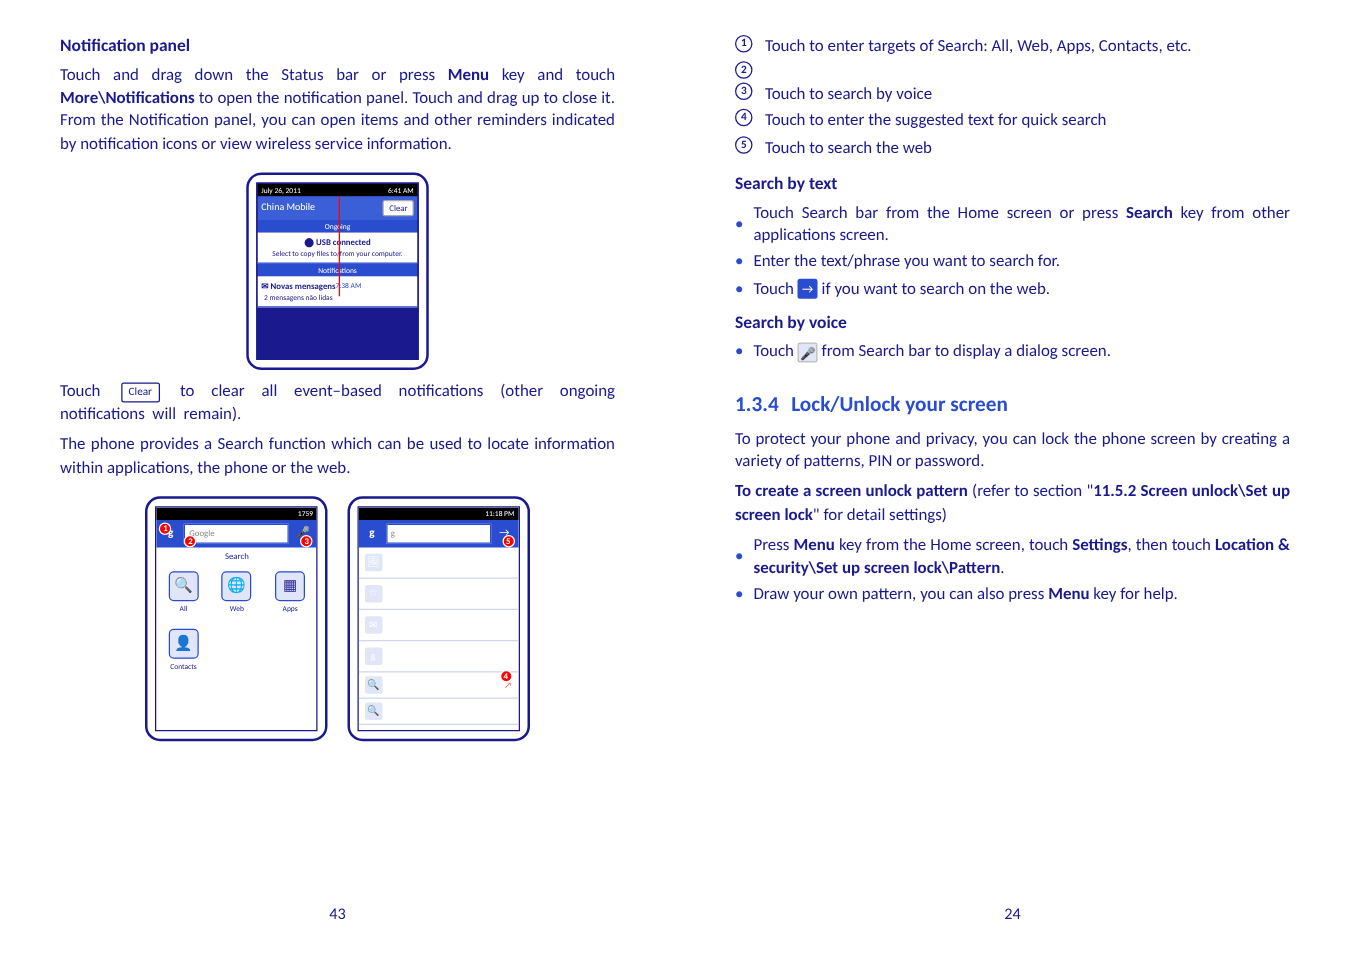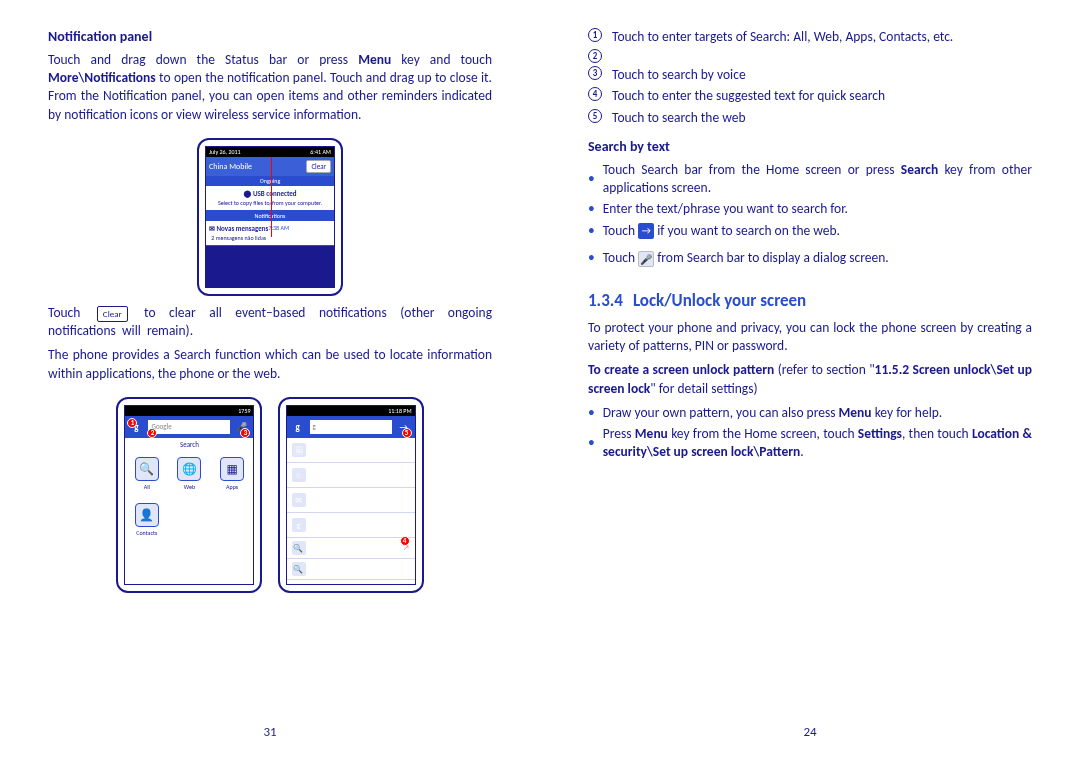--- a/index.html
+++ b/index.html
@@ -254,21 +254,21 @@
         <div class="sugg-row">
             <div class="sugg-ic">🔍</div>
             <div><b>google</b></div>
           </div>
         <div class="red-callout" style="top:22px;right:3px;">5</div>
         <div class="red-callout" style="top:130px;right:5px;">4</div>
       </div>
     </div>
   </div>
 
-  <div class="page-num">31</div>
+  <div class="page-num">43</div>
 </div>
 
 <div class="page">
   <ul class="numlist">
     <li>
         <span class="circle">1</span>
         <span>Touch to enter targets of Search: All, Web, Apps, Contacts, etc.</span>
       </li>
     <li>
         <span class="circle">2</span>
@@ -293,36 +293,37 @@
         <span style="flex:1;"><span>Touch Search bar from the Home screen or press </span><span class="bold">Search</span><span> key from other applications screen.</span></span>
       </li>
     <li>
         <span>Enter the text/phrase you want to search for.</span>
       </li>
     <li>
         <span><span>Touch </span><span class="iconbtn">→</span><span> if you want to search on the web.</span></span>
       </li>
   </ul>
 
+  <div class="section-title">Search by voice</div>
   <ul class="bullets">
     <li>
         <span><span>Touch </span><span class="iconbtn light">🎤</span><span> from Search bar to display a dialog screen.</span></span>
       </li>
   </ul>
 
   <div class="main-title">
     <span class="num">1.3.4</span><span>Lock/Unlock your screen</span>
   </div>
   <p class="justify">To protect your phone and privacy, you can lock the phone screen by creating a variety of patterns, PIN or password.</p>
   <p class="justify">
     <span class="bold">To create a screen unlock pattern</span><span> (refer to section "</span><span class="bold">11.5.2 Screen unlock\Set up screen lock</span><span>" for detail settings)</span>
   </p>
   <ul class="bullets">
     <li>
+        <span style="flex:1;"><span>Press </span><span class="bold">Menu</span><span> key from the Home screen, touch </span><span class="bold">Settings</span><span>, then touch </span><span class="bold">Location &amp; security\Set up screen lock\Pattern</span><span>.</span></span>
+      </li>
+    <li>
         <span><span>Draw your own pattern, you can also press </span><span class="bold">Menu</span><span> key for help.</span></span>
-      </li>
-    <li>
-        <span style="flex:1;"><span>Press </span><span class="bold">Menu</span><span> key from the Home screen, touch </span><span class="bold">Settings</span><span>, then touch </span><span class="bold">Location &amp; security\Set up screen lock\Pattern</span><span>.</span></span>
       </li>
   </ul>
 
   <div class="page-num">24</div>
 </div>
 
 </body></html>

